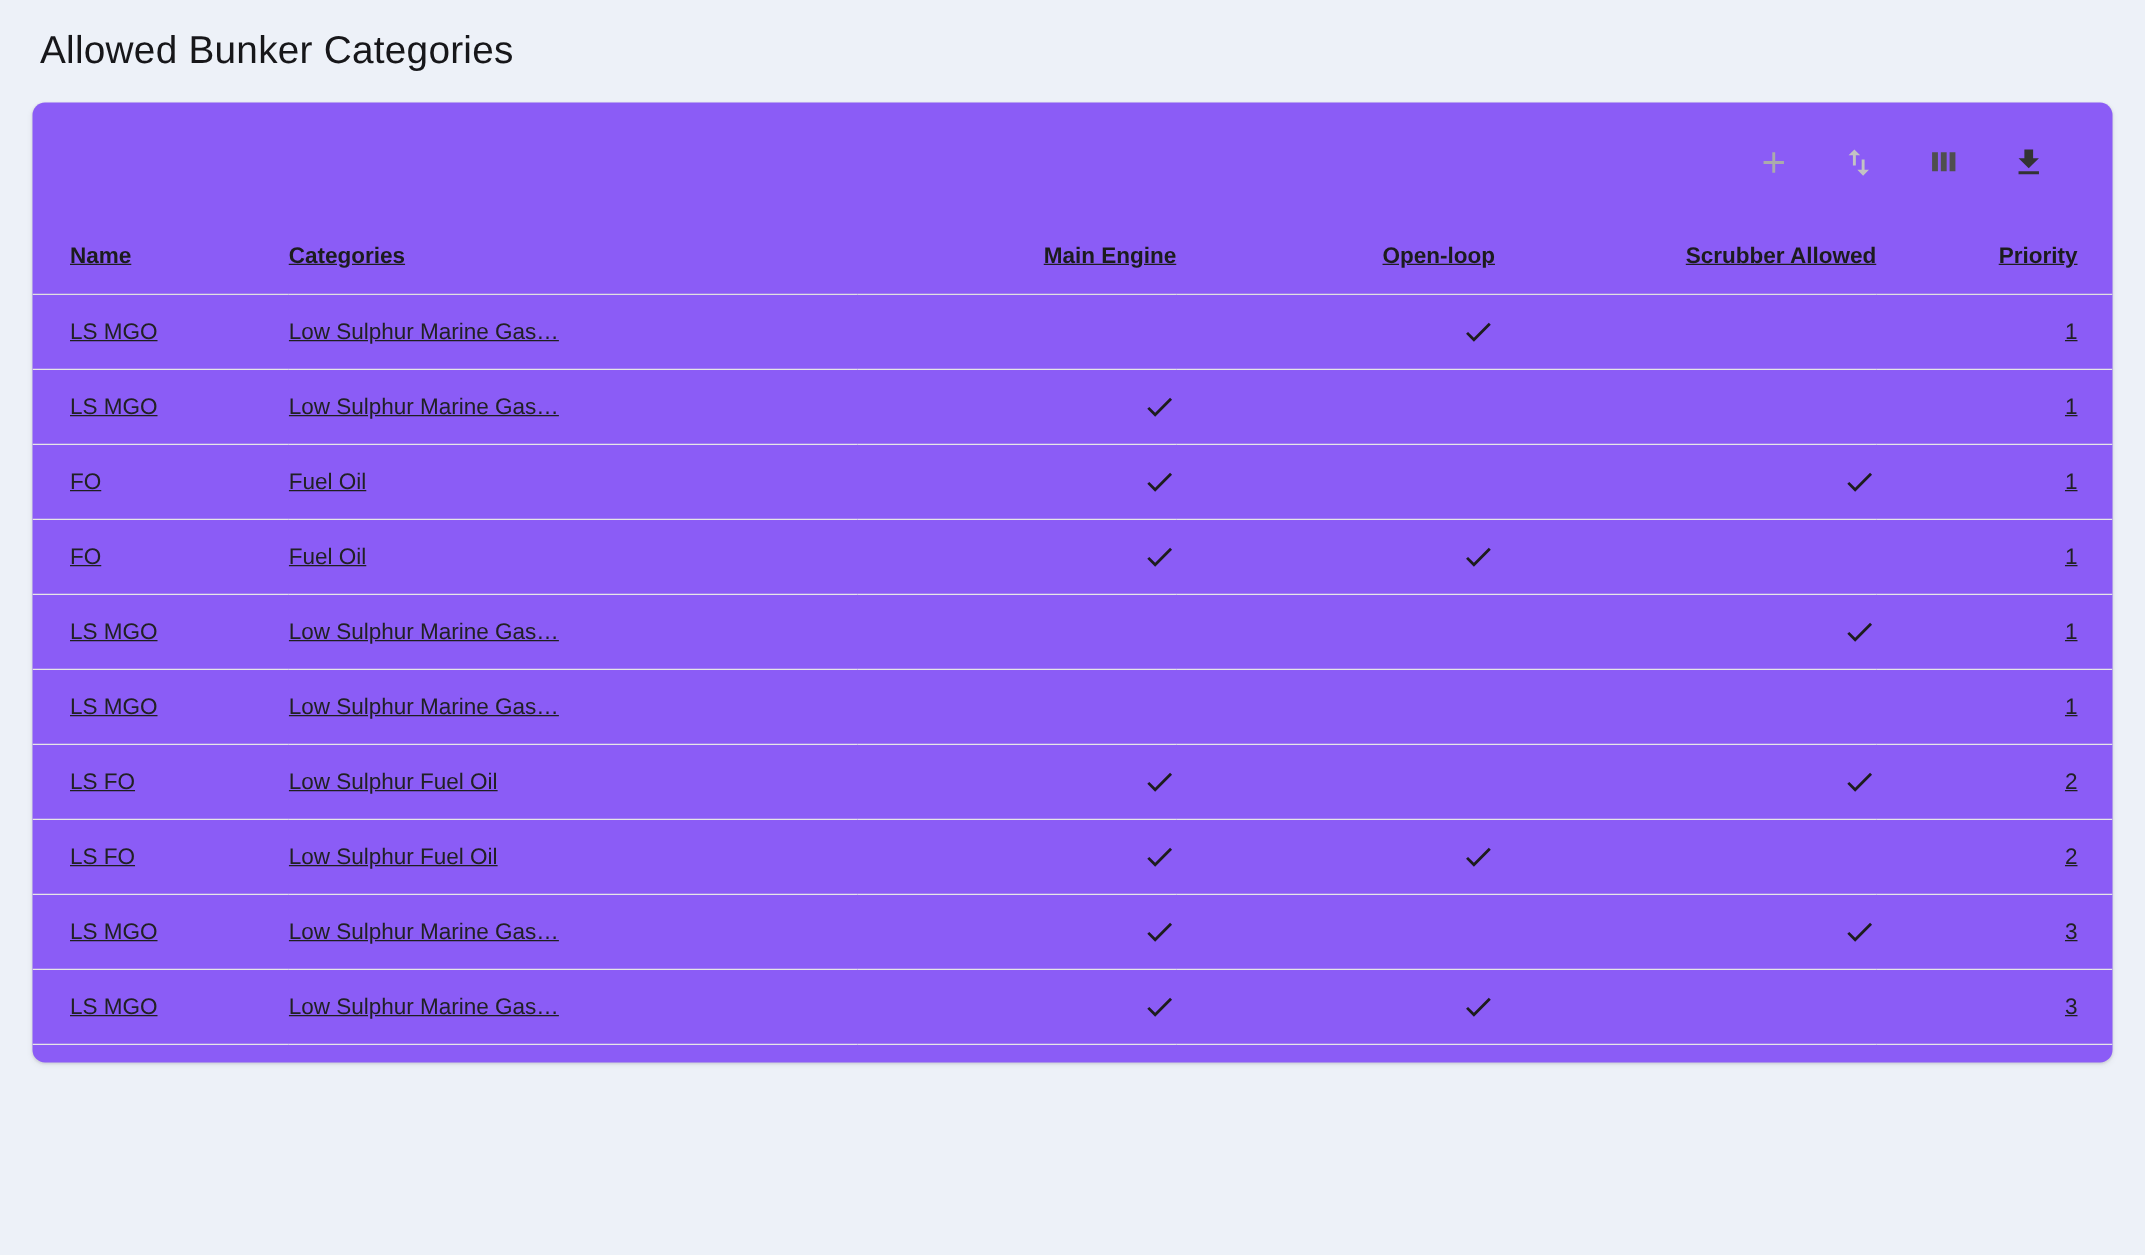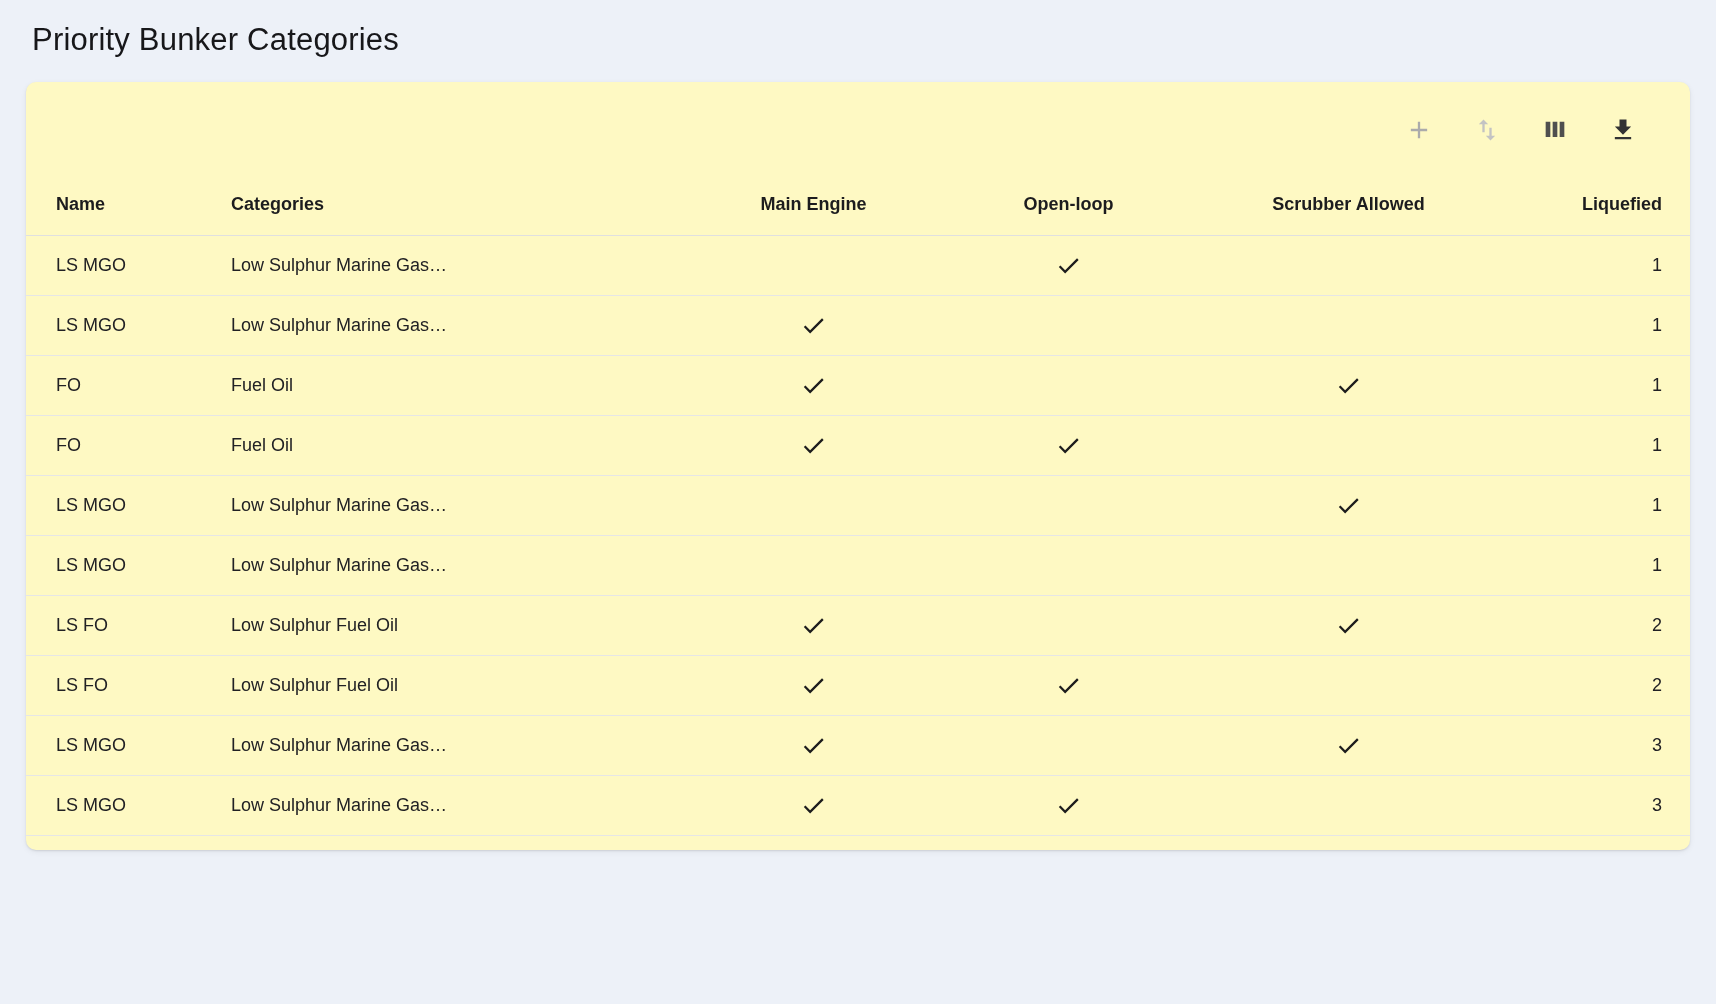--- a/index.html
+++ b/index.html
@@ -13,25 +13,26 @@
   }
   .page { padding: 14px 26px 26px 26px; }
   .page-title {
     font-size: 31px;
     font-weight: 400;
     color: #17171a;
     margin: 8px 0 24px 6px;
     letter-spacing: 0.2px;
   }
   .card {
-    background: #fef9c3;
+    background: #8b5cf6;
     border-radius: 10px;
     box-shadow: 0 1px 2px rgba(0,0,0,0.10), 0 2px 6px rgba(0,0,0,0.06);
     padding: 22px 0 14px 0;
     overflow: hidden;
+    text-decoration: underline;
   }
   .toolbar {
     display: flex;
     justify-content: flex-end;
     align-items: center;
     gap: 22px;
     padding: 4px 44px 0 16px;
     margin-bottom: 30px;
   }
   .icon-btn {
@@ -73,32 +74,32 @@
   td {
     padding: 16px 0;
     border-bottom: 1px solid #e6e6e6;
     color: #212124;
     white-space: nowrap;
     overflow: hidden;
     text-overflow: ellipsis;
     height: 60px;
   }
   .al { text-align: left; }
-  .ac { text-align: center; }
+  .ac { text-align: right; }
   .ar { text-align: right; }
   .pad-first { padding-left: 30px; }
   .pad-last  { padding-right: 28px; }
   .check { display: inline-flex; vertical-align: middle; }
   .check svg { width: 27px; height: 27px; }
 </style>
 </head>
 <body>
 
 <div class="page">
-  <h1 class="page-title">Priority Bunker Categories</h1>
+  <h1 class="page-title">Allowed Bunker Categories</h1>
 
   <div class="card">
 
     <div class="toolbar">
       <button class="icon-btn">
         <span>
           <svg viewBox="0 0 24 24" width="28" height="28">
               <path fill="#ababab" d="M19 13h-6v6h-2v-6H5v-2h6V5h2v6h6v2z"></path>
             </svg>
         </span>
@@ -135,21 +136,21 @@
           <col class="c-sf">
           <col class="c-pri">
       </colgroup>
       <thead>
         <tr>
           <th class="al pad-first">Name</th>
           <th class="al">Categories</th>
           <th class="ac">Main Engine</th>
           <th class="ac">Open-loop</th>
           <th class="ac">Scrubber Allowed</th>
-          <th class="ar pad-last">Liquefied</th>
+          <th class="ar pad-last">Priority</th>
         </tr>
       </thead>
       <tbody>
   <tr>
     <td class="al pad-first">LS MGO</td>
     <td class="al">Low Sulphur Marine Gas…</td>
     <td class="ac">
       
     </td>
     <td class="ac">

